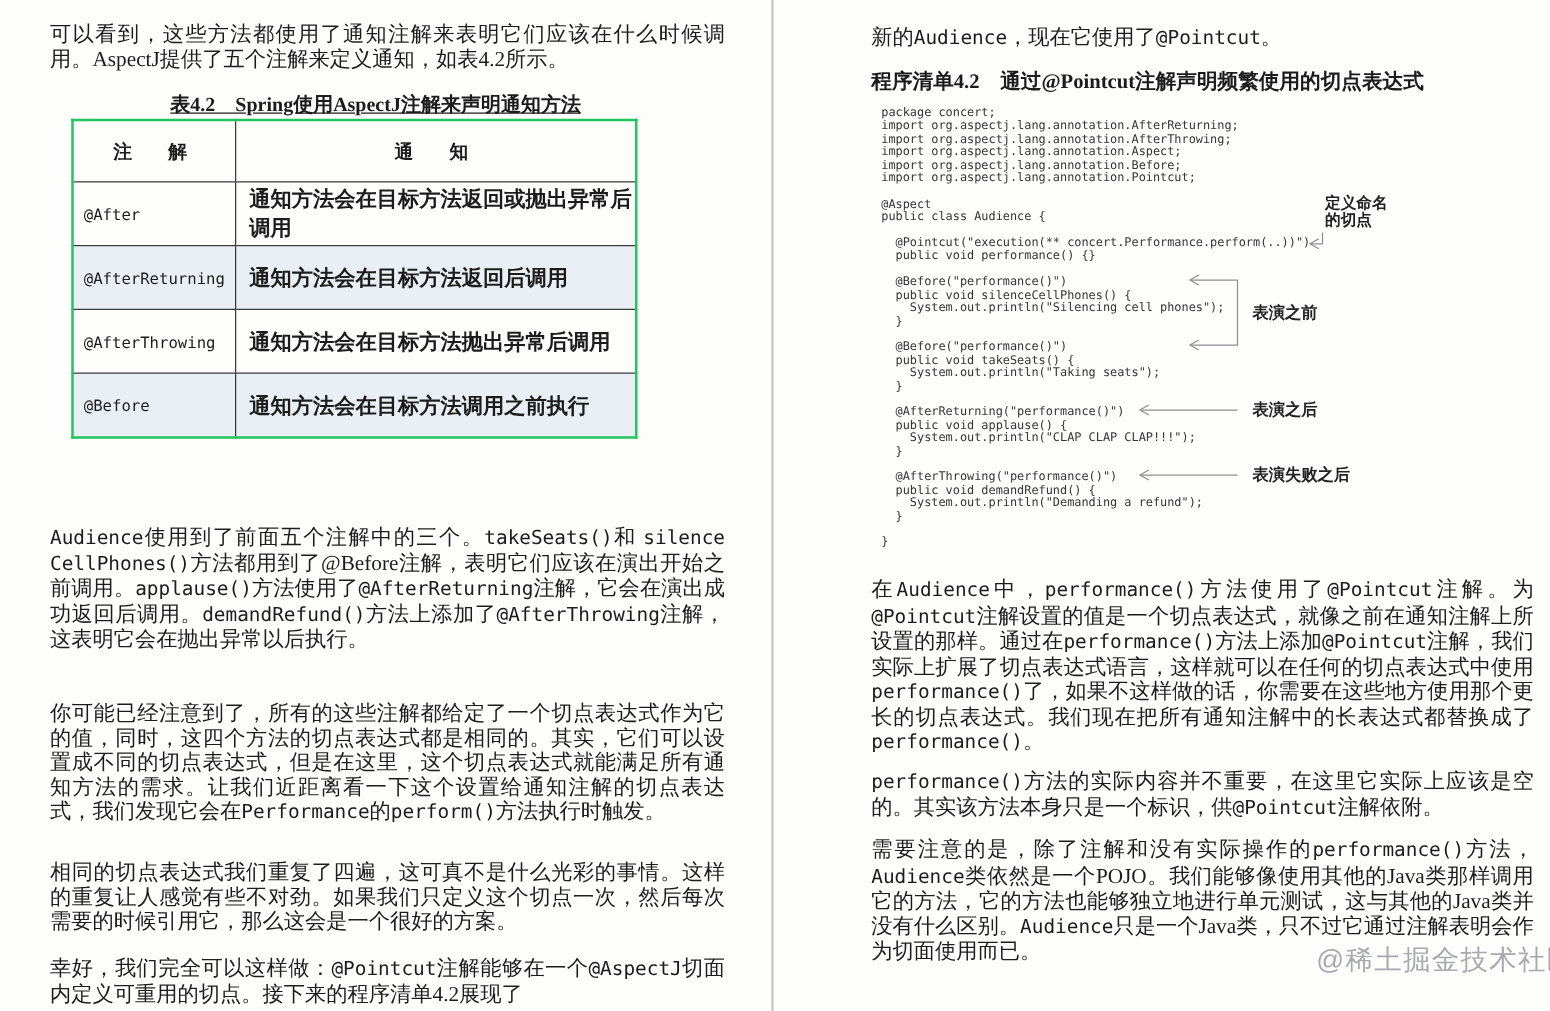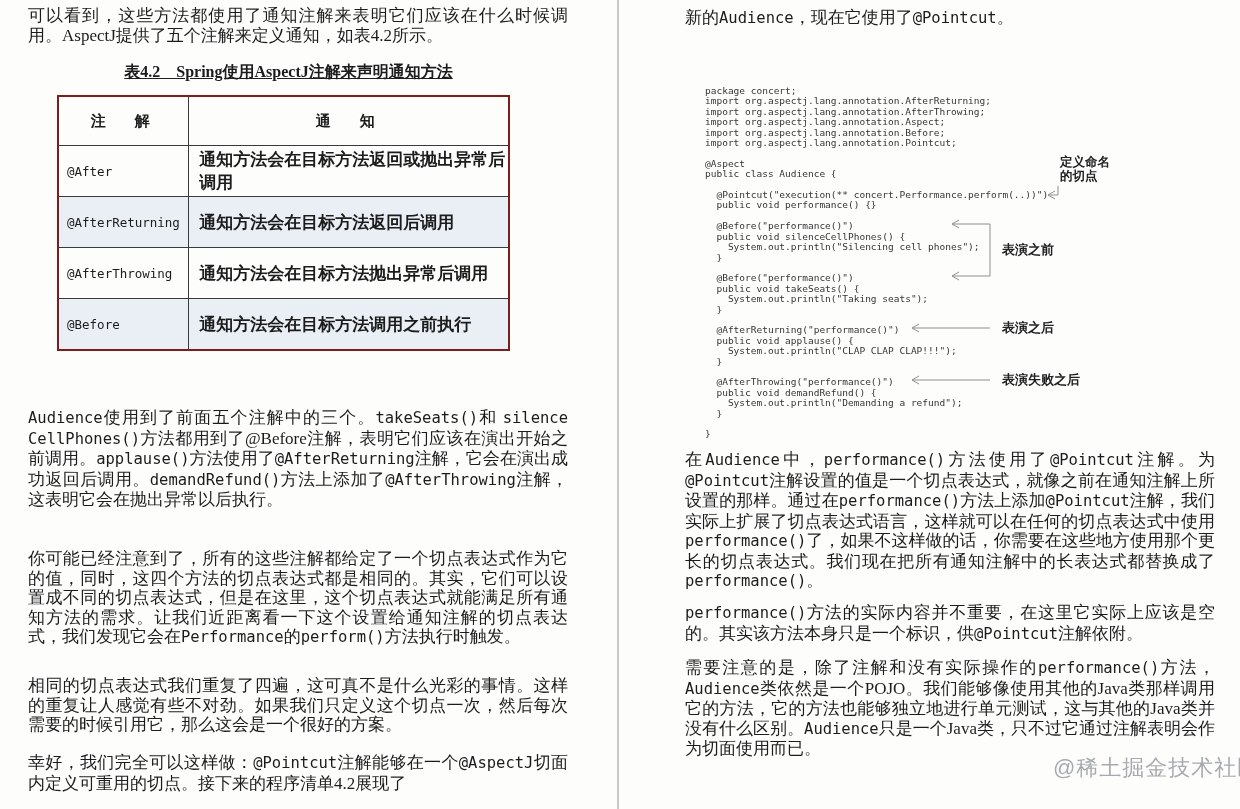--- a/index.html
+++ b/index.html
@@ -5,27 +5,27 @@
   html,body{margin:0;padding:0;}
   body{
     width:1240px;height:809px;position:relative;overflow:hidden;
     background:#fdfdfc;color:#1c1c1c;
     font-family:"Liberation Serif", serif;
   }
   .divider{position:absolute;top:0;width:2px;height:809px;background:#c9c9c9;}
   .col{position:absolute;top:0;height:809px;}
   .col-left{left:0;width:617px;}
   .col-right{left:620px;width:620px;}
-  .blk{position:absolute;margin:0;}
+  .blk{position:absolute;margin:12px;}
   .body-text{font-size:17px;line-height:19.5px;text-align:justify;}
   .mono{font-family:"DejaVu Sans Mono", monospace;font-size:15.5px;}
   
   .intro-left{left:28px;top:6px;width:540px;}
   .tbl-caption{left:62px;top:62px;width:453px;text-align:center;font-weight:bold;font-size:16px;text-decoration:underline;}
-  table.tbl{position:absolute;left:57px;top:95px;width:453px;border-collapse:collapse;border:2px solid #7f1d1d;}
+  table.tbl{position:absolute;left:57px;top:95px;width:453px;border-collapse:collapse;border:2px solid #22c55e;}
   .tbl th,.tbl td{border:1.5px solid #3a3a3a;}
   .tbl th{height:46px;font-size:15px;font-weight:bold;letter-spacing:7px;text-align:center;}
   .tbl td{height:48px;}
   .tbl td.anno{width:121px;font-family:"DejaVu Sans Mono", monospace;font-size:12.5px;padding-left:8px;}
   .tbl td.desc{width:332px;font-weight:bold;font-size:17px;padding-left:10px;}
   .tbl tbody tr:nth-child(even){background:#e9eff5;}
   .p-l1{left:28px;top:408px;width:540px;}
   .p-l2{left:28px;top:549px;width:540px;}
   .p-l3{left:28px;top:676px;width:540px;}
   .p-l4{left:28px;top:753px;width:540px;}
@@ -90,20 +90,21 @@
 
   <p class="blk body-text p-l1"><span class="mono">Audience</span><span>使用到了前面五个注解中的三个。</span><span class="mono">takeSeats()</span><span>和 </span><span class="mono">silence CellPhones()</span><span>方法都用到了</span><span>@Before</span><span>注解，表明它们应该在演出开始之前调用。</span><span class="mono">applause()</span><span>方法使用了</span><span class="mono">@AfterReturning</span><span>注解，它会在演出成功返回后调用。</span><span class="mono">demandRefund()</span><span>方法上添加了</span><span class="mono">@AfterThrowing</span><span>注解，这表明它会在抛出异常以后执行。</span></p>
   <p class="blk body-text p-l2"><span>你可能已经注意到了，所有的这些注解都给定了一个切点表达式作为它的值，同时，这四个方法的切点表达式都是相同的。其实，它们可以设置成不同的切点表达式，但是在这里，这个切点表达式就能满足所有通知方法的需求。让我们近距离看一下这个设置给通知注解的切点表达式，我们发现它会在</span><span class="mono">Performance</span><span>的</span><span class="mono">perform()</span><span>方法执行时触发。</span></p>
   <p class="blk body-text p-l3"><span>相同的切点表达式我们重复了四遍，这可真不是什么光彩的事情。这样的重复让人感觉有些不对劲。如果我们只定义这个切点一次，然后每次需要的时候引用它，那么这会是一个很好的方案。</span></p>
   <p class="blk body-text p-l4"><span>幸好，我们完全可以这样做：</span><span class="mono">@Pointcut</span><span>注解能够在一个</span><span class="mono">@AspectJ</span><span>切面内定义可重用的切点。接下来的程序清单4.2展现了</span></p>
 </div>
 
 <div class="col col-right">
   <p class="blk body-text intro-right"><span>新的</span><span class="mono">Audience</span><span>，现在它使用了</span><span class="mono">@Pointcut</span><span>。</span></p>
 
+  <h3 class="blk listing-title">程序清单4.2　通过@Pointcut注解声明频繁使用的切点表达式</h3>
 
   <div class="code-wrap">
     <pre class="code">package concert;
 import org.aspectj.lang.annotation.AfterReturning;
 import org.aspectj.lang.annotation.AfterThrowing;
 import org.aspectj.lang.annotation.Aspect;
 import org.aspectj.lang.annotation.Before;
 import org.aspectj.lang.annotation.Pointcut;
 
 @Aspect

